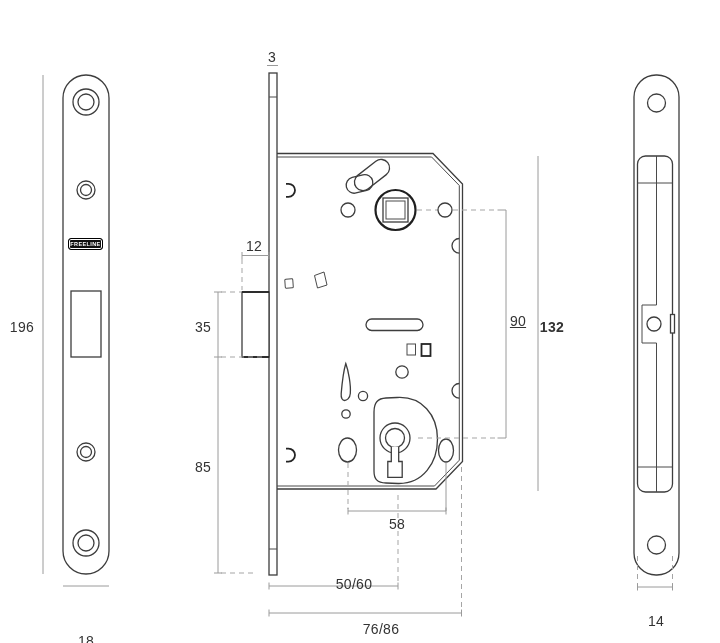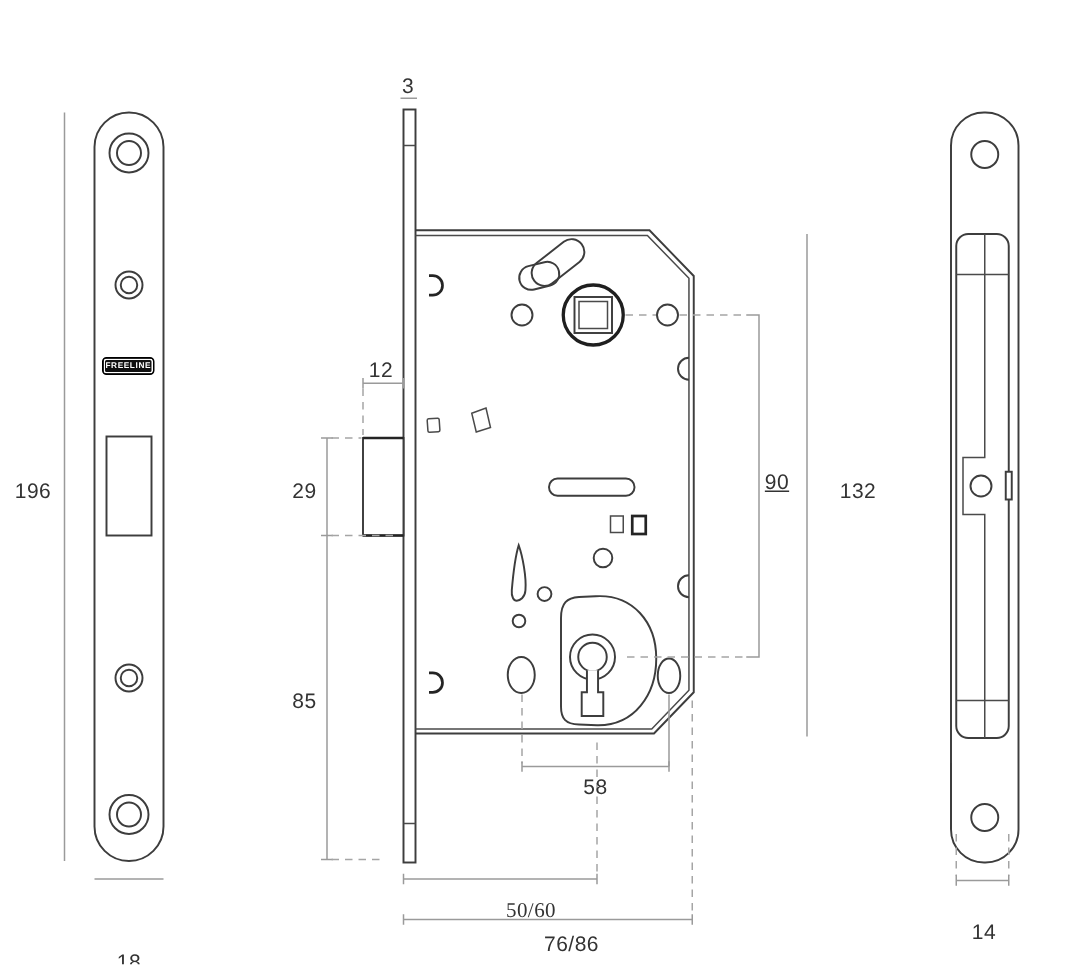--- a/index.html
+++ b/index.html
@@ -191,21 +191,21 @@
       </g>
     </g>
   </svg>
 
   <div class="brand-badge">FREELINE</div>
 
   <div class="dim-label" style="left:22px;top:327px;">196</div>
   <div class="dim-label" style="left:86px;top:601px;margin-top:40px;">18</div>
   <div class="dim-label" style="left:272px;top:57px;">3</div>
   <div class="dim-label" style="left:254px;top:246px;">12</div>
-  <div class="dim-label" style="left:203px;top:327px;">29</div>
+  <div class="dim-label" style="left:203px;top:327px;">35</div>
   <div class="dim-label" style="left:203px;top:467px;">85</div>
   <div class="dim-label" style="left:518px;top:321px;text-decoration:underline;">90</div>
-  <div class="dim-label" style="left:572px;top:327px;">132</div>
+  <div class="dim-label" style="left:552px;top:327px;font-weight:bold;">132</div>
   <div class="dim-label" style="left:397px;top:524px;">58</div>
-  <div class="dim-label" style="left:354px;top:608px;font-family:Liberation Serif, serif;">50/60</div>
+  <div class="dim-label" style="left:354px;top:584px;">50/60</div>
   <div class="dim-label" style="left:381px;top:629px;text-align:center;">76/86</div>
   <div class="dim-label" style="left:656px;top:601px;margin-top:20px;">14</div>
 </div>
 
 </body></html>

